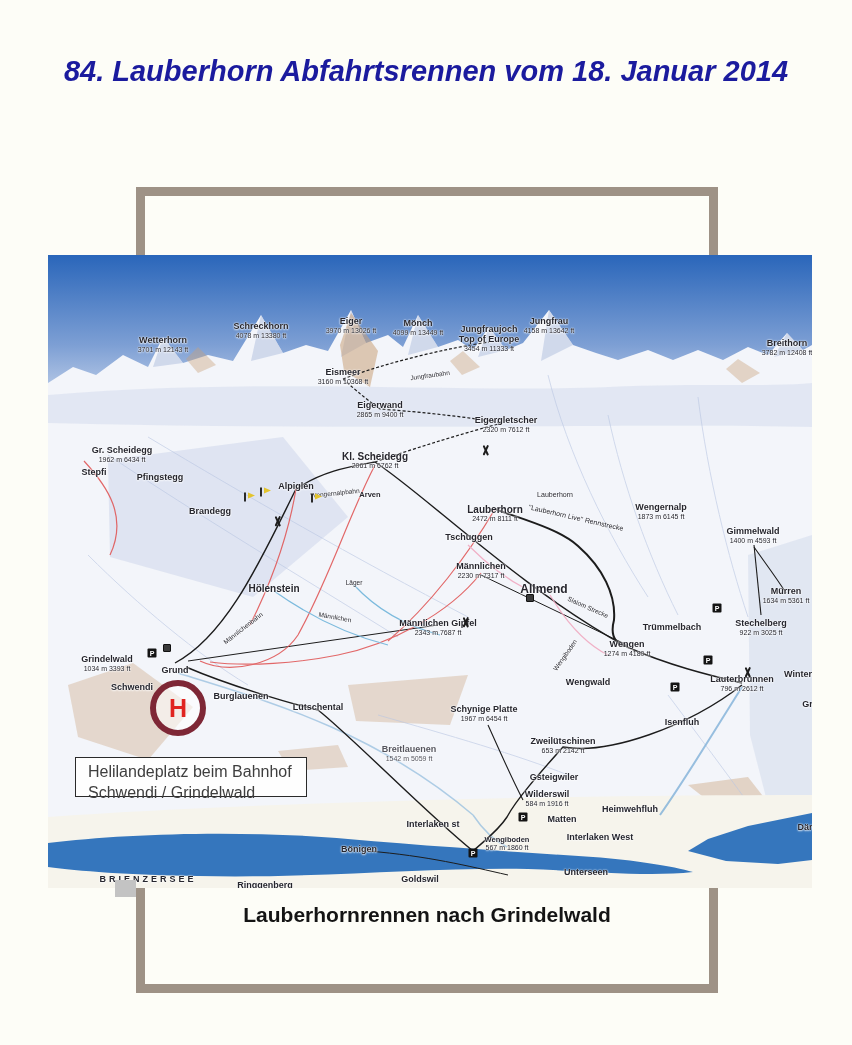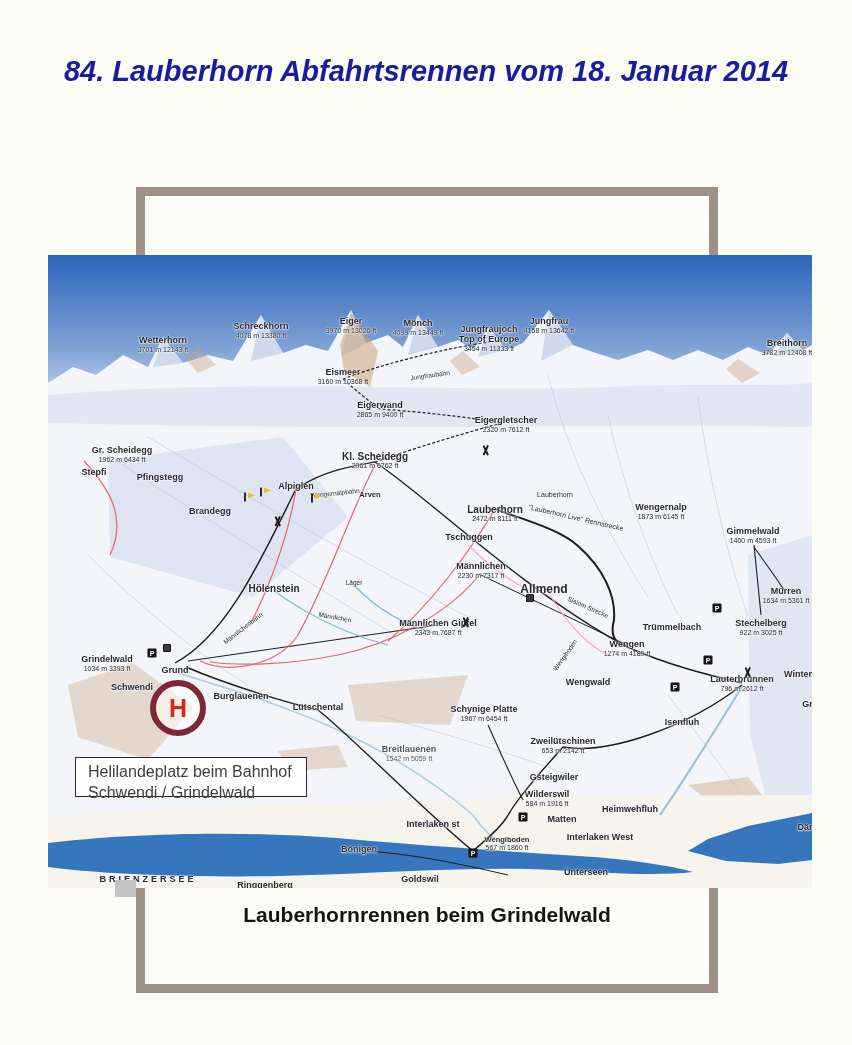--- a/index.html
+++ b/index.html
@@ -403,14 +403,14 @@
     <span>H</span>
   </div>
 
   <div class="infobox">
     <div>Helilandeplatz beim Bahnhof</div>
     <div>Schwendi / Grindelwald</div>
   </div>
 </div>
 
 <div class="caption">
-  <div>Lauberhornrennen beim Grindelwald</div>
+  <div>Lauberhornrennen nach Grindelwald</div>
 </div>
 
 </body></html>

